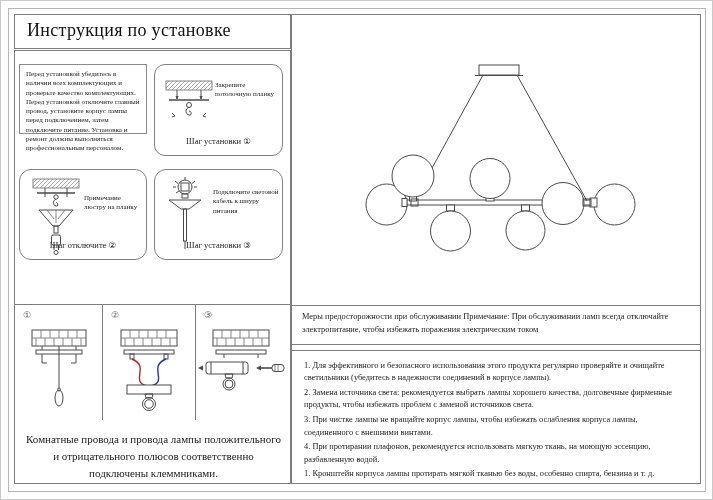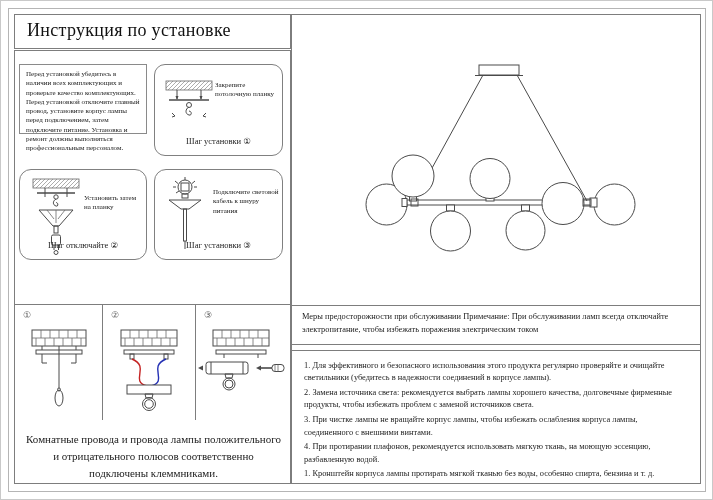--- a/index.html
+++ b/index.html
@@ -118,22 +118,22 @@
         <path class="ln" d="M11,34 L45,34 L31,50 L25,50 Z"></path>
         <line class="bk" x1="19" y1="34" x2="26" y2="43"></line>
           <line class="bk" x1="28" y1="34" x2="28" y2="47"></line>
           <line class="bk" x1="37" y1="34" x2="30" y2="43"></line>
         <rect class="ln" x="26" y="50" width="4" height="7"></rect>
         <rect class="ln" x="23.5" y="59" width="9" height="10" rx="1.5"></rect>
         <line class="ln" x1="26" y1="69" x2="26" y2="74"></line>
           <line class="ln" x1="30.5" y1="69" x2="30.5" y2="74"></line>
         <circle class="ln" cx="28" cy="76.5" r="2"></circle>
       </svg>
-      <div class="step-text">Установить затем на планку</div>
-      <div class="step-caption">Шаг отключайте ②</div>
+      <div class="step-text">Примечание люстру на планку</div>
+      <div class="step-caption">Шаг отключите ②</div>
     </div>
 
     <div id="step3" class="stepbox">
       <svg class="step-icon" width="48" height="76" viewBox="0 0 48 76">
         <circle class="ln" cx="22" cy="11" r="7"></circle>
         <rect class="wf" x="18" y="7" width="8" height="8"></rect>
         <path class="ln" d="M22,1 L22,4 M12,5 L15,7.5 M32,5 L29,7.5 M10,11 L13,11 M34,11 L31,11 M13,17 L16,15"></path>
         <rect class="ln" x="19" y="18" width="6" height="4"></rect>
         <path class="ln" d="M6,24 L38,24 L26,33 L18,33 Z"></path>
         <rect class="ln" x="20.5" y="33" width="3" height="32"></rect>

